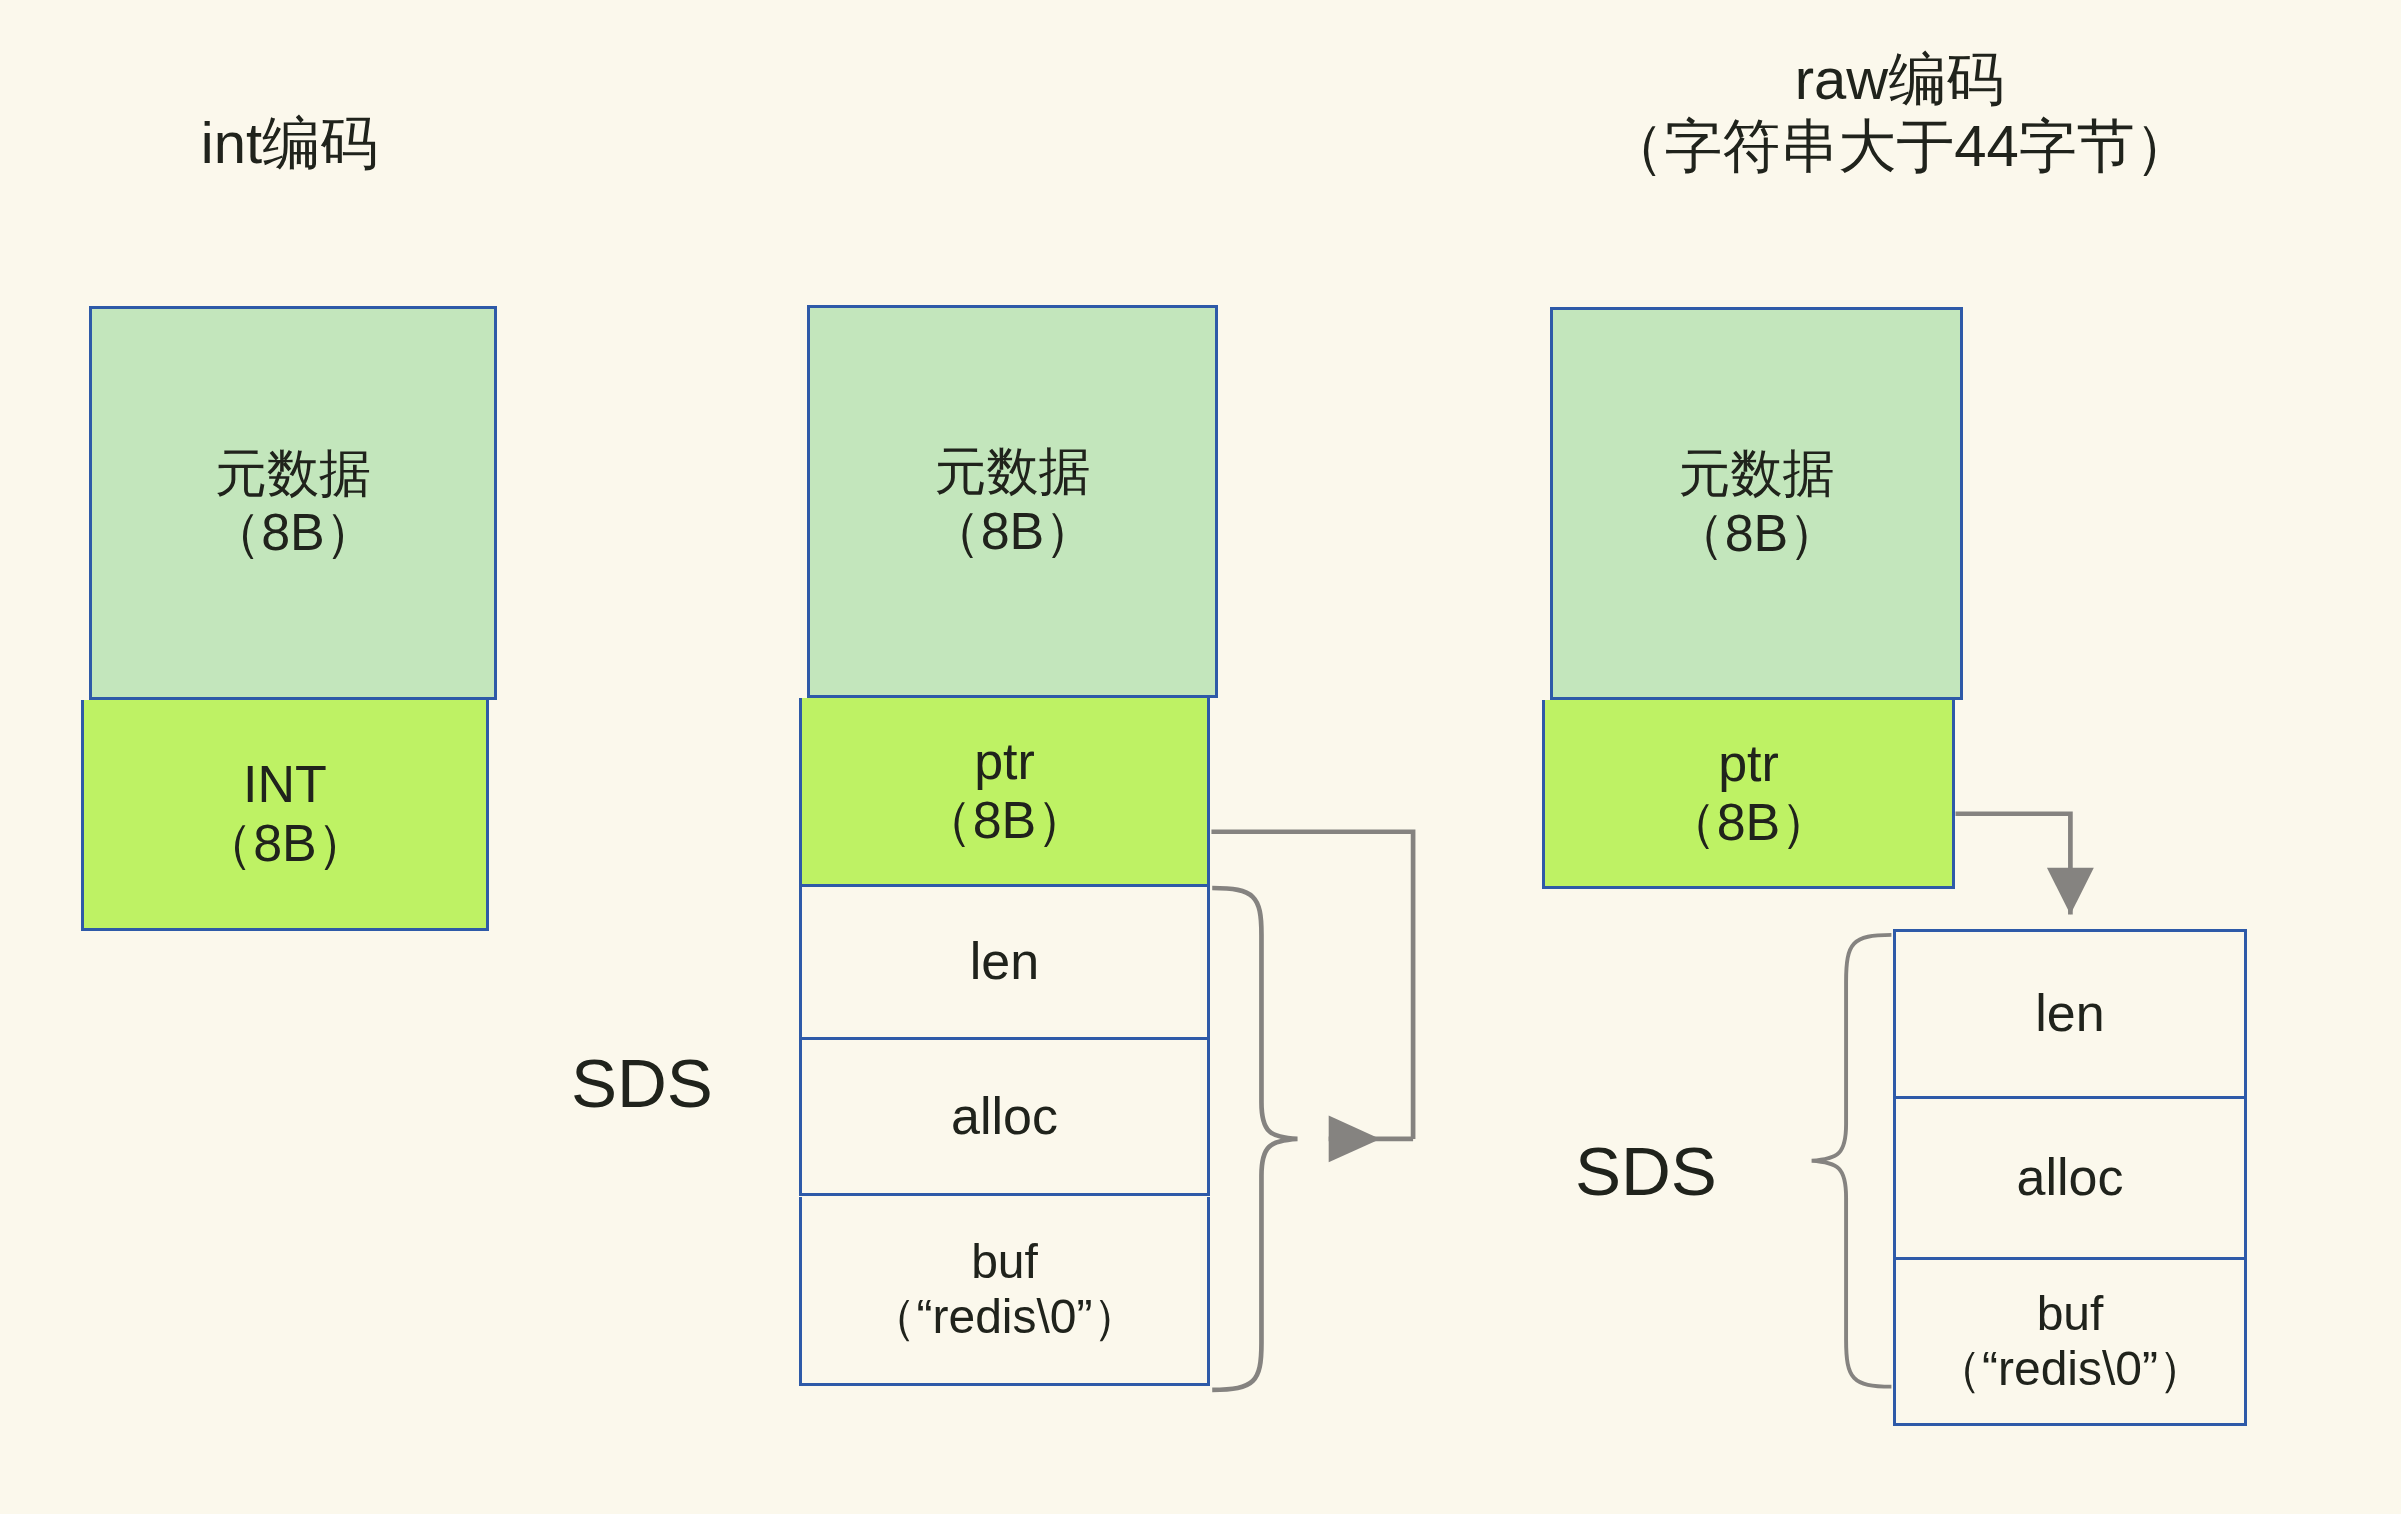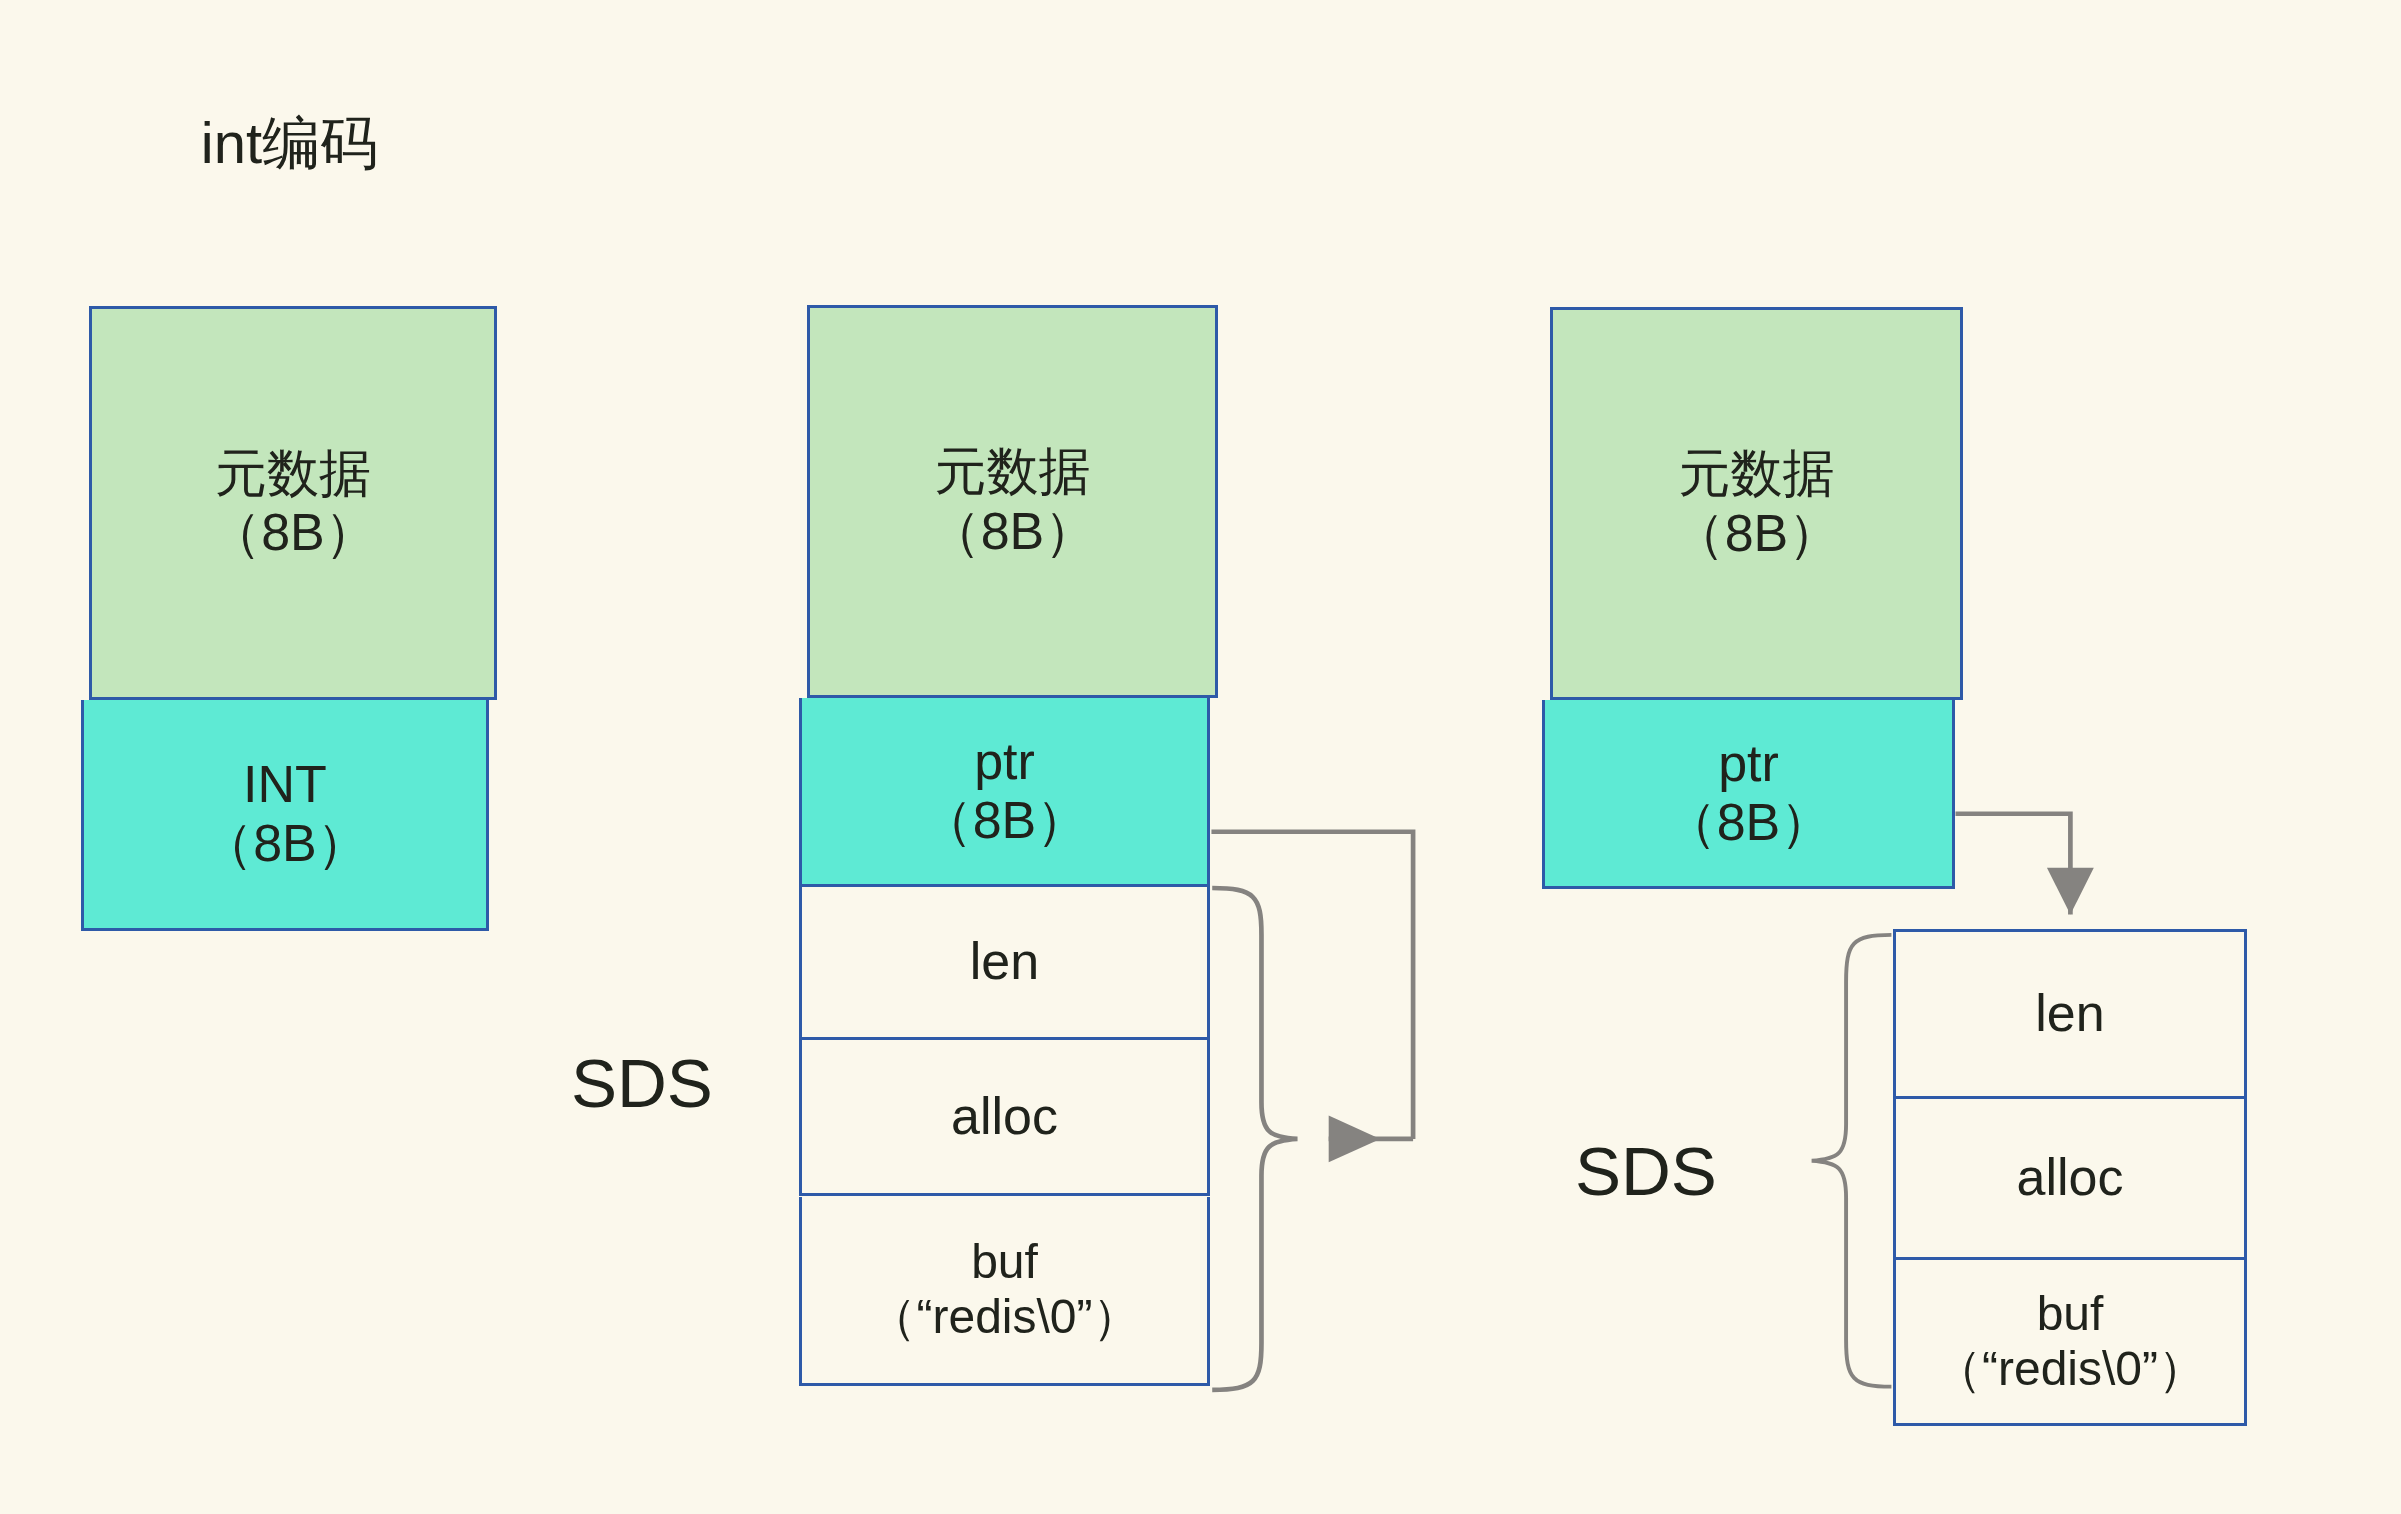--- a/index.html
+++ b/index.html
@@ -39,21 +39,21 @@
     display: flex;
     align-items: center;
     justify-content: center;
     text-align: center;
     font-size: 52px;
     line-height: 1.14;
     white-space: pre-line;
     color: #20231c;
   }
   .cell.green { background: #c3e6bc; margin-left: 8px; }
-  .cell.amber { background: #5eead4; }
+  .cell.amber { background: #bef264; }
   .cell.plain { background: #fbf8ec; }
   .cell.joined-top { border-top-width: 0; }
 
   
   #int-meta { left: 81px; top: 306px;  width: 408px; height: 394px; }
   #int-int  { left: 81px; top: 700px;  width: 408px; height: 231px; }
 
   
   #emb-meta  { left: 799px; top: 305px;  width: 411px; height: 393px; }
   #emb-ptr   { left: 799px; top: 698px;  width: 411px; height: 189px; }
@@ -88,20 +88,22 @@
   }
 </style>
 </head>
 <body>
 
 <div id="page">
 
   <div class="title" id="title-int">int编码</div>
 
 
+  <div class="title" id="title-raw">raw编码
+（字符串大于44字节）</div>
 
   <div class="cell green" id="int-meta">元数据
 （8B）</div>
 
   <div class="cell amber joined-top" id="int-int">INT
 （8B）</div>
 
   <div class="cell green" id="emb-meta">元数据
 （8B）</div>
 

